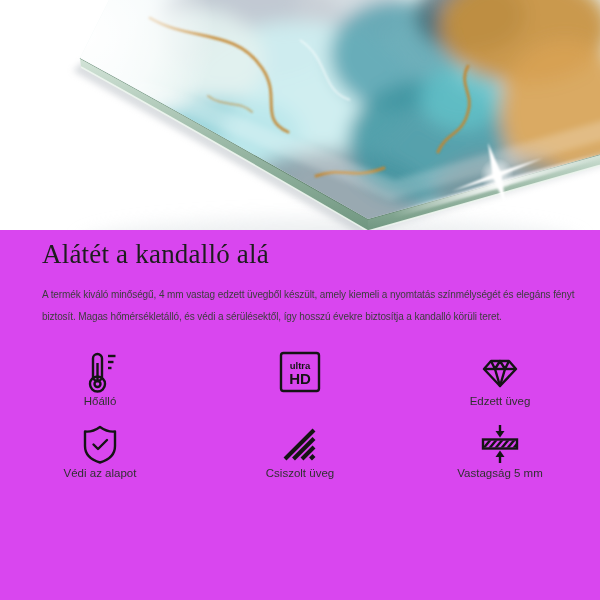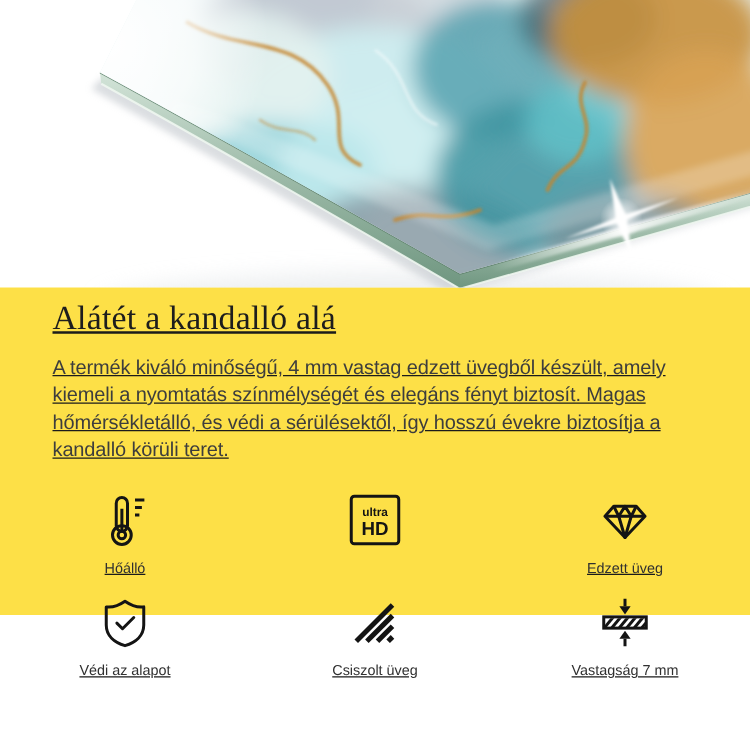--- a/index.html
+++ b/index.html
@@ -1,53 +1,53 @@
 <!DOCTYPE html>
 <html lang="hu"><head>
 <meta charset="utf-8">
 <style>
   html,body{margin:0;padding:0;}
   body{
     width:600px;height:600px;background:#ffffff;overflow:hidden;
     font-family:"Liberation Sans",sans-serif;color:#1b1b1b;
     -webkit-font-smoothing:antialiased;
   }
-  .page{width:600px;height:492px;position:relative;background:#fde047;text-decoration:underline;}
+  .page{width:600px;height:600px;position:relative;background:#d946ef;}
 
   
   .hero{width:600px;height:230px;position:relative;overflow:hidden;background:#fff;}
   .hero svg{display:block;}
 
   
   .title{
     margin:0;padding:10px 42px 0 42px;
     font-family:"Liberation Serif","DejaVu Serif",serif;
     font-weight:500;font-size:27px;line-height:29px;
     color:#1d1d1d;letter-spacing:.2px;
   }
 
   
   .desc{
     margin:15px 42px 0 42px;width:540px;
-    font-size:16px;line-height:22px;color:#3d3d3d;letter-spacing:-0.1px;
+    font-size:10px;line-height:22px;color:#3d3d3d;letter-spacing:-0.1px;
   }
 
   
   .features{
     margin-top:22px;
     display:grid;grid-template-columns:200px 200px 200px;row-gap:14px;
   }
   .feature{
     display:flex;flex-direction:column;align-items:center;
   }
   .feature .icon-box{
     width:44px;height:44px;display:flex;align-items:center;justify-content:flex-start;
   }
   .feature .label{
-    margin-top:10px;font-size:11.5px;color:#303030;line-height:14px;
+    font-size:11.5px;color:#303030;line-height:14px;
     text-align:left;white-space:nowrap;
   }
   .icon-stroke{stroke:#141414;fill:none;stroke-width:2.4;}
 </style>
 </head>
 <body>
 
 <div class="page">
 
   <div class="hero">
@@ -225,17 +225,17 @@
             <line x1="6" y1="6" x2="16" y2="-6"></line>
             <line x1="12" y1="6" x2="22" y2="-6"></line>
           </g>
           <rect class="icon-stroke" x="-17" y="-4.5" width="34" height="9" stroke-width="2.4"></rect>
           <line class="icon-stroke" x1="0" y1="-19" x2="0" y2="-13" stroke-width="2.6"></line>
           <polygon points="-4.5,-13 4.5,-13 0,-6.5" fill="#141414"></polygon>
           <line class="icon-stroke" x1="0" y1="19" x2="0" y2="13" stroke-width="2.6"></line>
           <polygon points="-4.5,13 4.5,13 0,6.5" fill="#141414"></polygon>
         </svg>
       </div>
-      <div class="label">Vastagság 7 mm</div>
+      <div class="label">Vastagság 5 mm</div>
     </div>
 
   </div>
 </div>
 
 </body></html>

